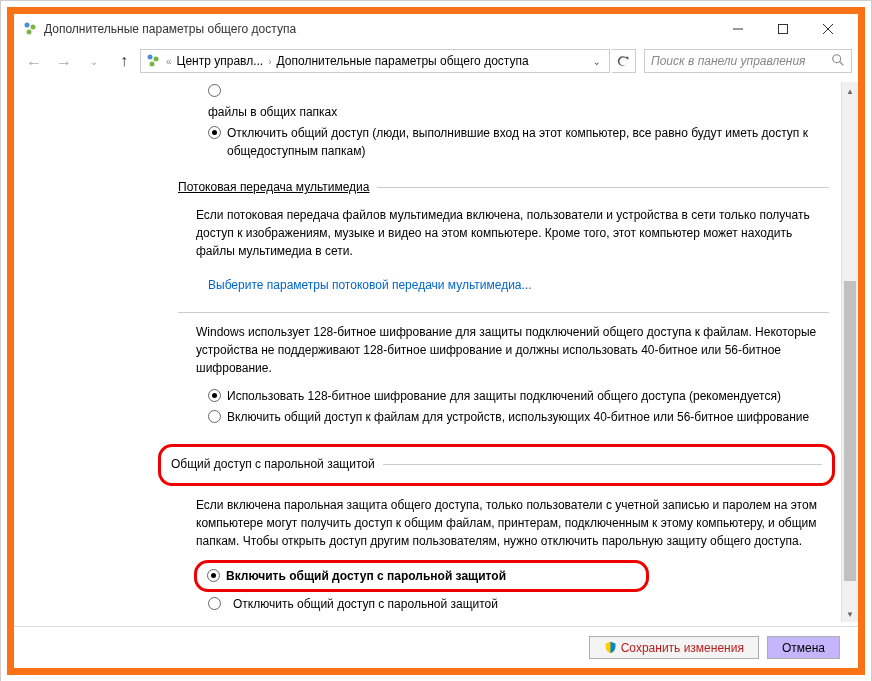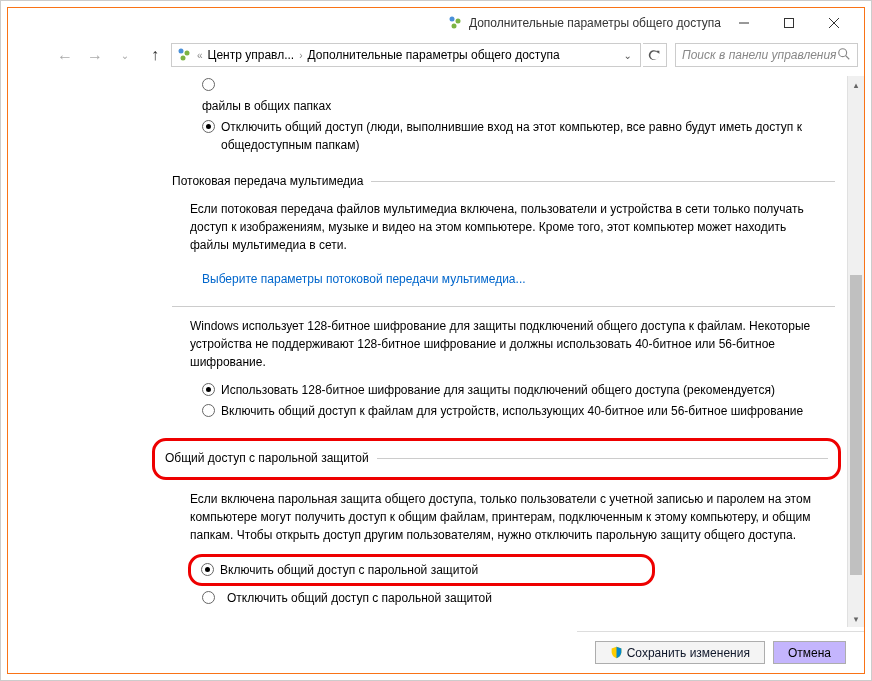--- a/index.html
+++ b/index.html
@@ -16,21 +16,21 @@
     .window {
       width: 872px;
       height: 681px;
       background: #fff;
       border: 1px solid #ccc;
       position: relative;
       display: flex;
       flex-direction: column;
     }
     .wrap { padding: 6px; background: #fff; flex: 1; display: flex; flex-direction: column; }
-    .inner { background: #fff; border: 1px solid #f97316; flex: 1; display: flex; flex-direction: column; overflow: hidden; align-items: flex-end; }
+    .inner { background: #fff; border: 7px solid #f97316; flex: 1; display: flex; flex-direction: column; overflow: hidden; }
 
     
     .titlebar {
       height: 30px;
       display: flex;
       align-items: center;
       padding: 0 8px;
       font-size: 12px;
       color: #333;
     }
@@ -131,21 +131,21 @@
     .radio { width: 13px; height: 13px; border: 1px solid #666; border-radius: 50%; flex-shrink: 0; margin-top: 2px; position: relative; background: #fff; }
     .radio.selected::after { content: ""; position: absolute; width: 5px; height: 5px; background: #000; border-radius: 50%; top: 3px; left: 3px; }
     .radio-label { flex: 1; padding-right: 10px; }
 
     .section-header {
       display: flex;
       align-items: center;
       gap: 8px;
       margin: 18px 0 10px 30px;
     }
-    .section-header .label { white-space: nowrap; }
+    .section-header .label { white-space: nowrap; text-decoration: underline; }
     .section-header .line { flex: 1; height: 1px; background: #ccc; }
 
     .section-desc {
       margin: 0 10px 10px 48px;
     }
 
     .link { color: #0066cc; cursor: pointer; margin-left: 60px; display: inline-block; margin-top: 6px; }
 
     .highlight-box {
       border: 3px solid #e00;
@@ -171,21 +171,21 @@
       padding: 0 14px;
       border: 1px solid #adadad;
       background: #c4b5fd;
       font-size: 12px;
       font-family: inherit;
       display: flex;
       align-items: center;
       gap: 4px;
       cursor: pointer;
     }
-    .btn.disabled { color: #0f172a; background: #f4f4f4; cursor: default; }
+    .btn.disabled { color: #b91c1c; background: #f4f4f4; cursor: default; }
     .shield { width: 13px; height: 13px; }
 
     .truncate-top { margin-top: -6px; flex-direction: column; }
   </style>
 </head>
 <body>
 
 <div class="window">
   <div class="wrap">
     <div class="inner">
@@ -296,21 +296,21 @@
                 <span class="label">Общий доступ с парольной защитой</span>
                 <span class="line" style="flex:1;height:1px;background:#ccc;"></span>
               </div>
             </div>
           </div>
 
           <div class="section-desc">Если включена парольная защита общего доступа, только пользователи с учетной записью и паролем на этом компьютере могут получить доступ к общим файлам, принтерам, подключенным к этому компьютеру, и общим папкам. Чтобы открыть доступ другим пользователям, нужно отключить парольную защиту общего доступа.</div>
 
           <div style="margin-left:60px;">
             <div class="highlight-box" style="margin-left:-14px; padding:4px 10px; margin-right:180px;">
-              <div style="display:flex;align-items:flex-start;gap:6px;">
+              <div style="display:flex;align-items:flex-start;gap:6px;font-weight:bold;">
                 <span class="radio selected"></span>
                 <span class="radio-label">Включить общий доступ с парольной защитой</span>
               </div>
             </div>
           </div>
           <div class="radio-row indent2" style="margin-top:3px;gap:12px;">
             <span class="radio"></span>
             <span class="radio-label">Отключить общий доступ с парольной защитой</span>
           </div>
 

